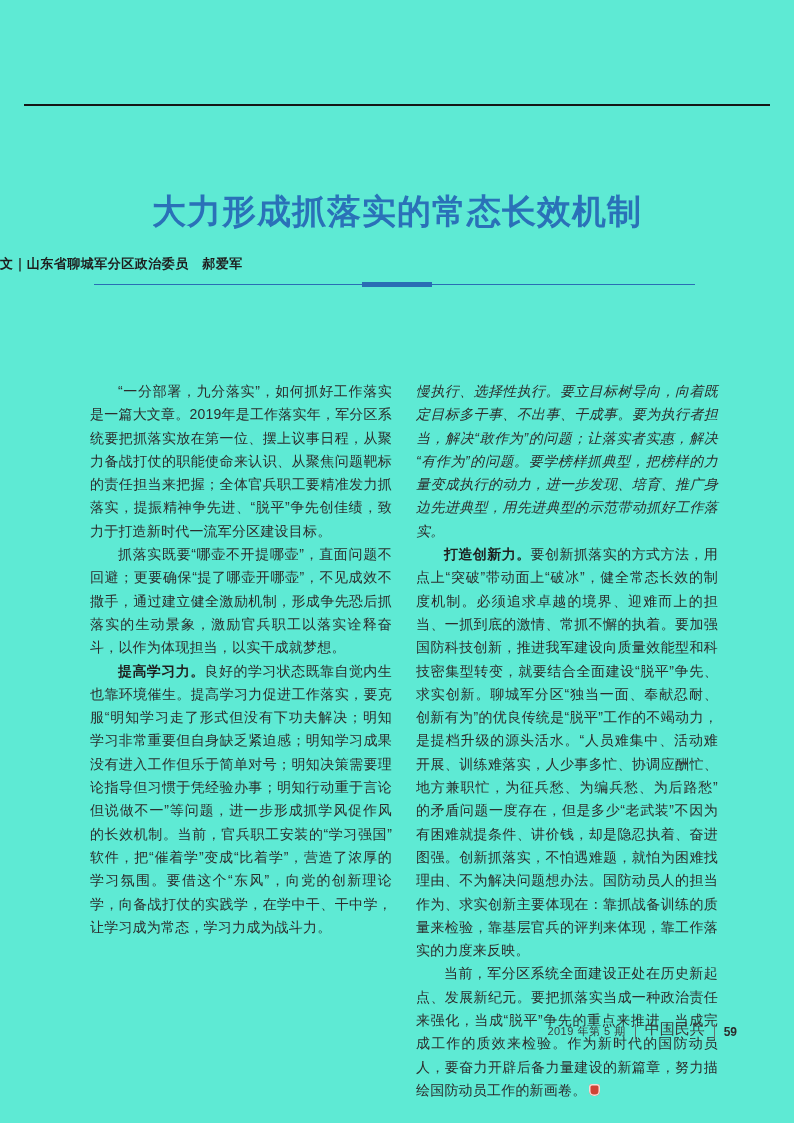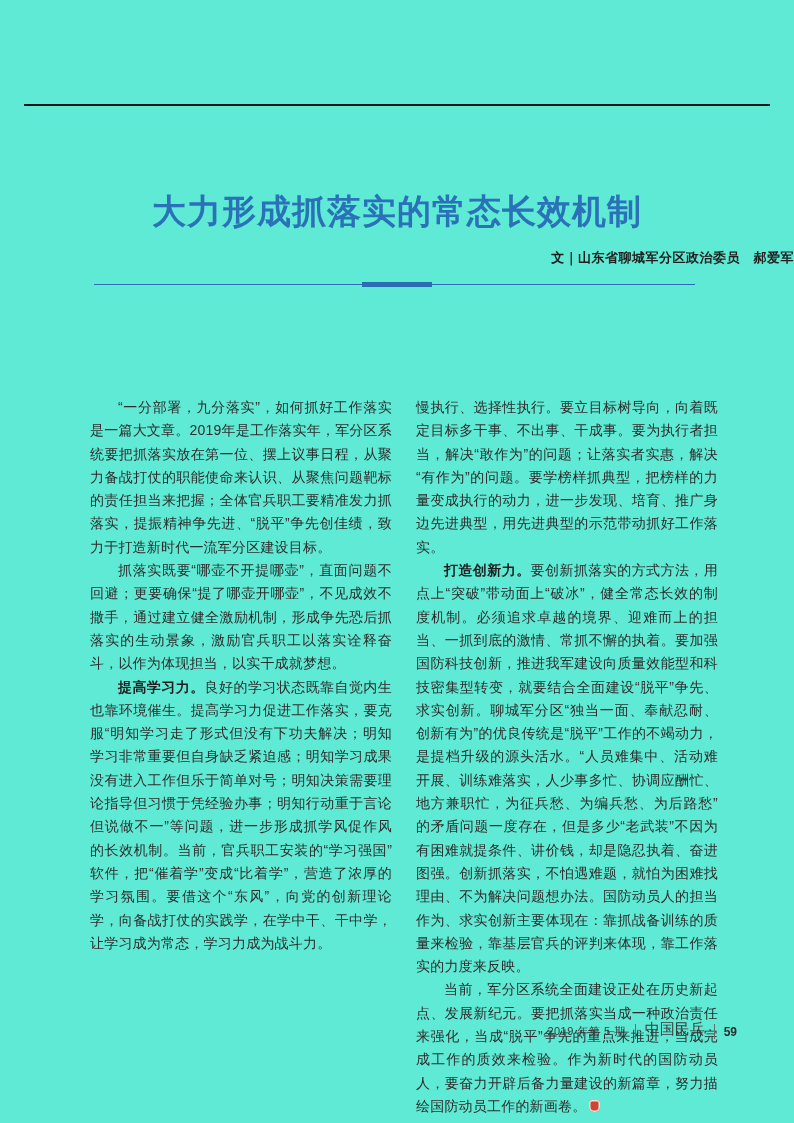--- a/index.html
+++ b/index.html
@@ -25,59 +25,59 @@
     margin: 0;
     text-align: center;
     font-size: 34px;
     line-height: 50px;
     font-weight: 700;
     letter-spacing: 1px;
     color: #2a71b8;
   }
   .byline {
     position: absolute;
-    top: 249px; left: 0;
+    top: 255px; left: 0;
     width: 100%;
-    text-align: right;
+    text-align: left;
     font-size: 13px;
     font-weight: 700;
     letter-spacing: 0.5px;
     color: #1e1e1e;
   }
   .divider {
     position: absolute;
     top: 284px; left: 94px;
     width: 601px; height: 1px;
     background: #2a6db4;
   }
   .divider-thick {
     position: absolute;
     top: -2px; left: 268px;
     width: 70px; height: 5px;
     background: #2a6db4;
   }
   .columns {
     position: absolute;
-    top: 396px; left: 90px;
+    top: 380px; left: 90px;
     width: 628px;
     display: flex;
     gap: 24px;
   }
   .col { width: 302px; }
   .col p {
     margin: 0;
     text-indent: 2em;
     font-size: 14px;
     line-height: 23.3px;
     text-align: justify;
     text-justify: inter-ideograph;
     color: #2d2d2d;
     letter-spacing: 0.2px;
   }
-  .col p.cont { text-indent: 0; }
+  .col p.cont { text-indent: 0; font-style: italic; }
   .lead { font-weight: 700; color: #1f1f1f; }
   .end-mark {
     display: inline-block;
     width: 11px; height: 12px;
     margin-left: 3px;
     background: #cf4436;
     border-radius: 3px 3px 5px 5px;
     box-shadow: inset 0 0 0 1.5px #f6dcd6;
     vertical-align: -1px;
   }

